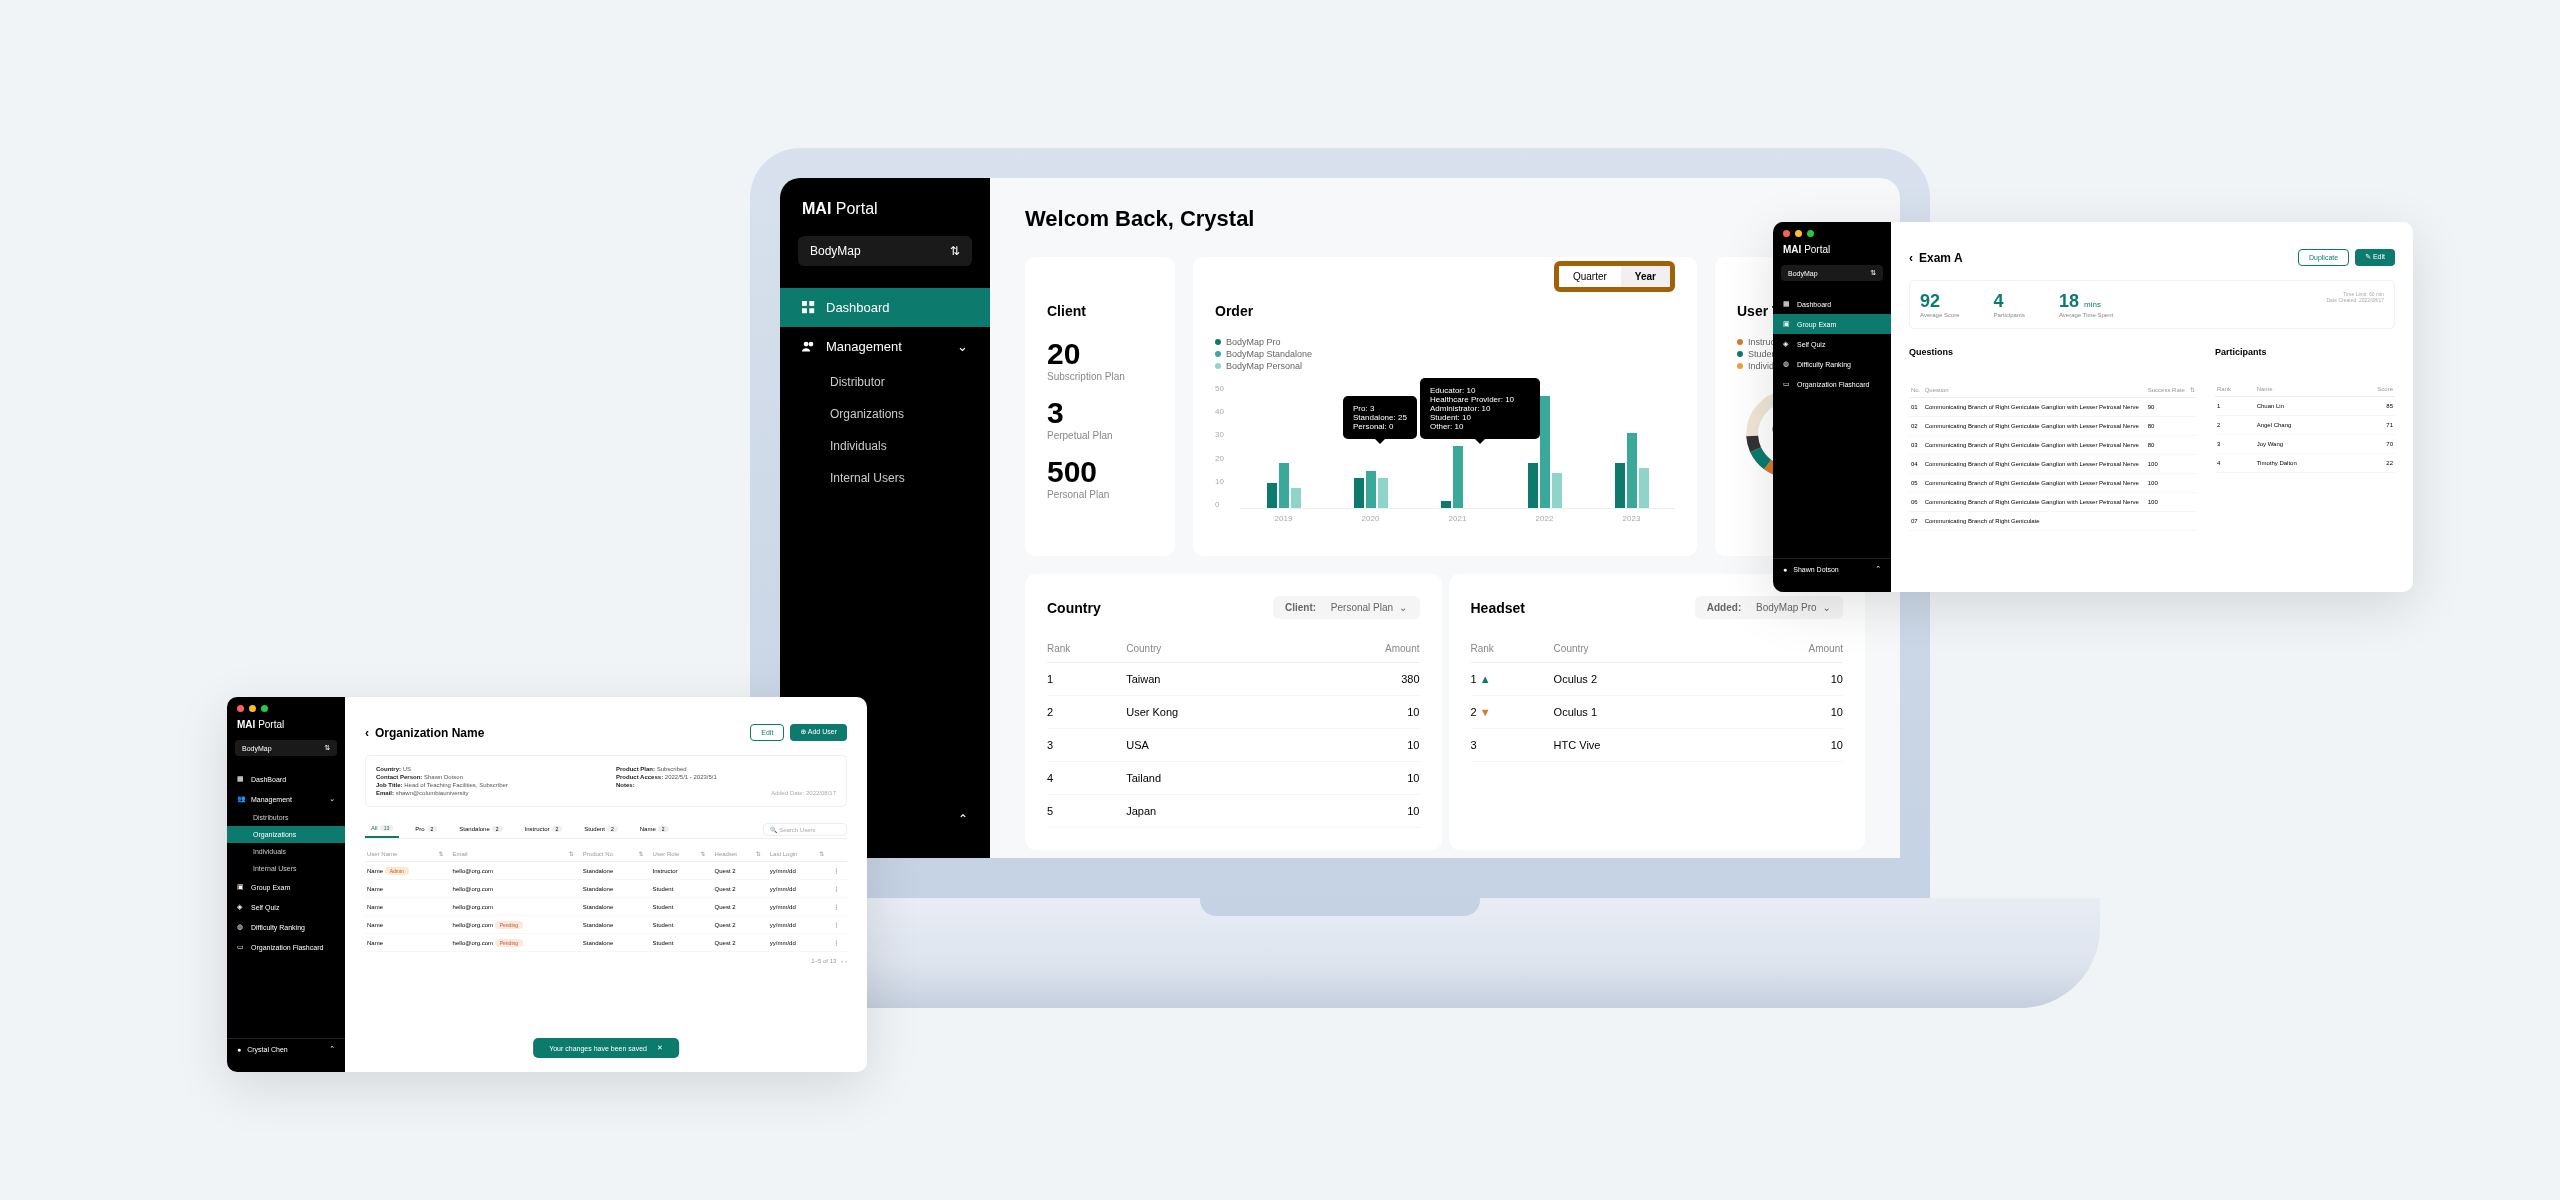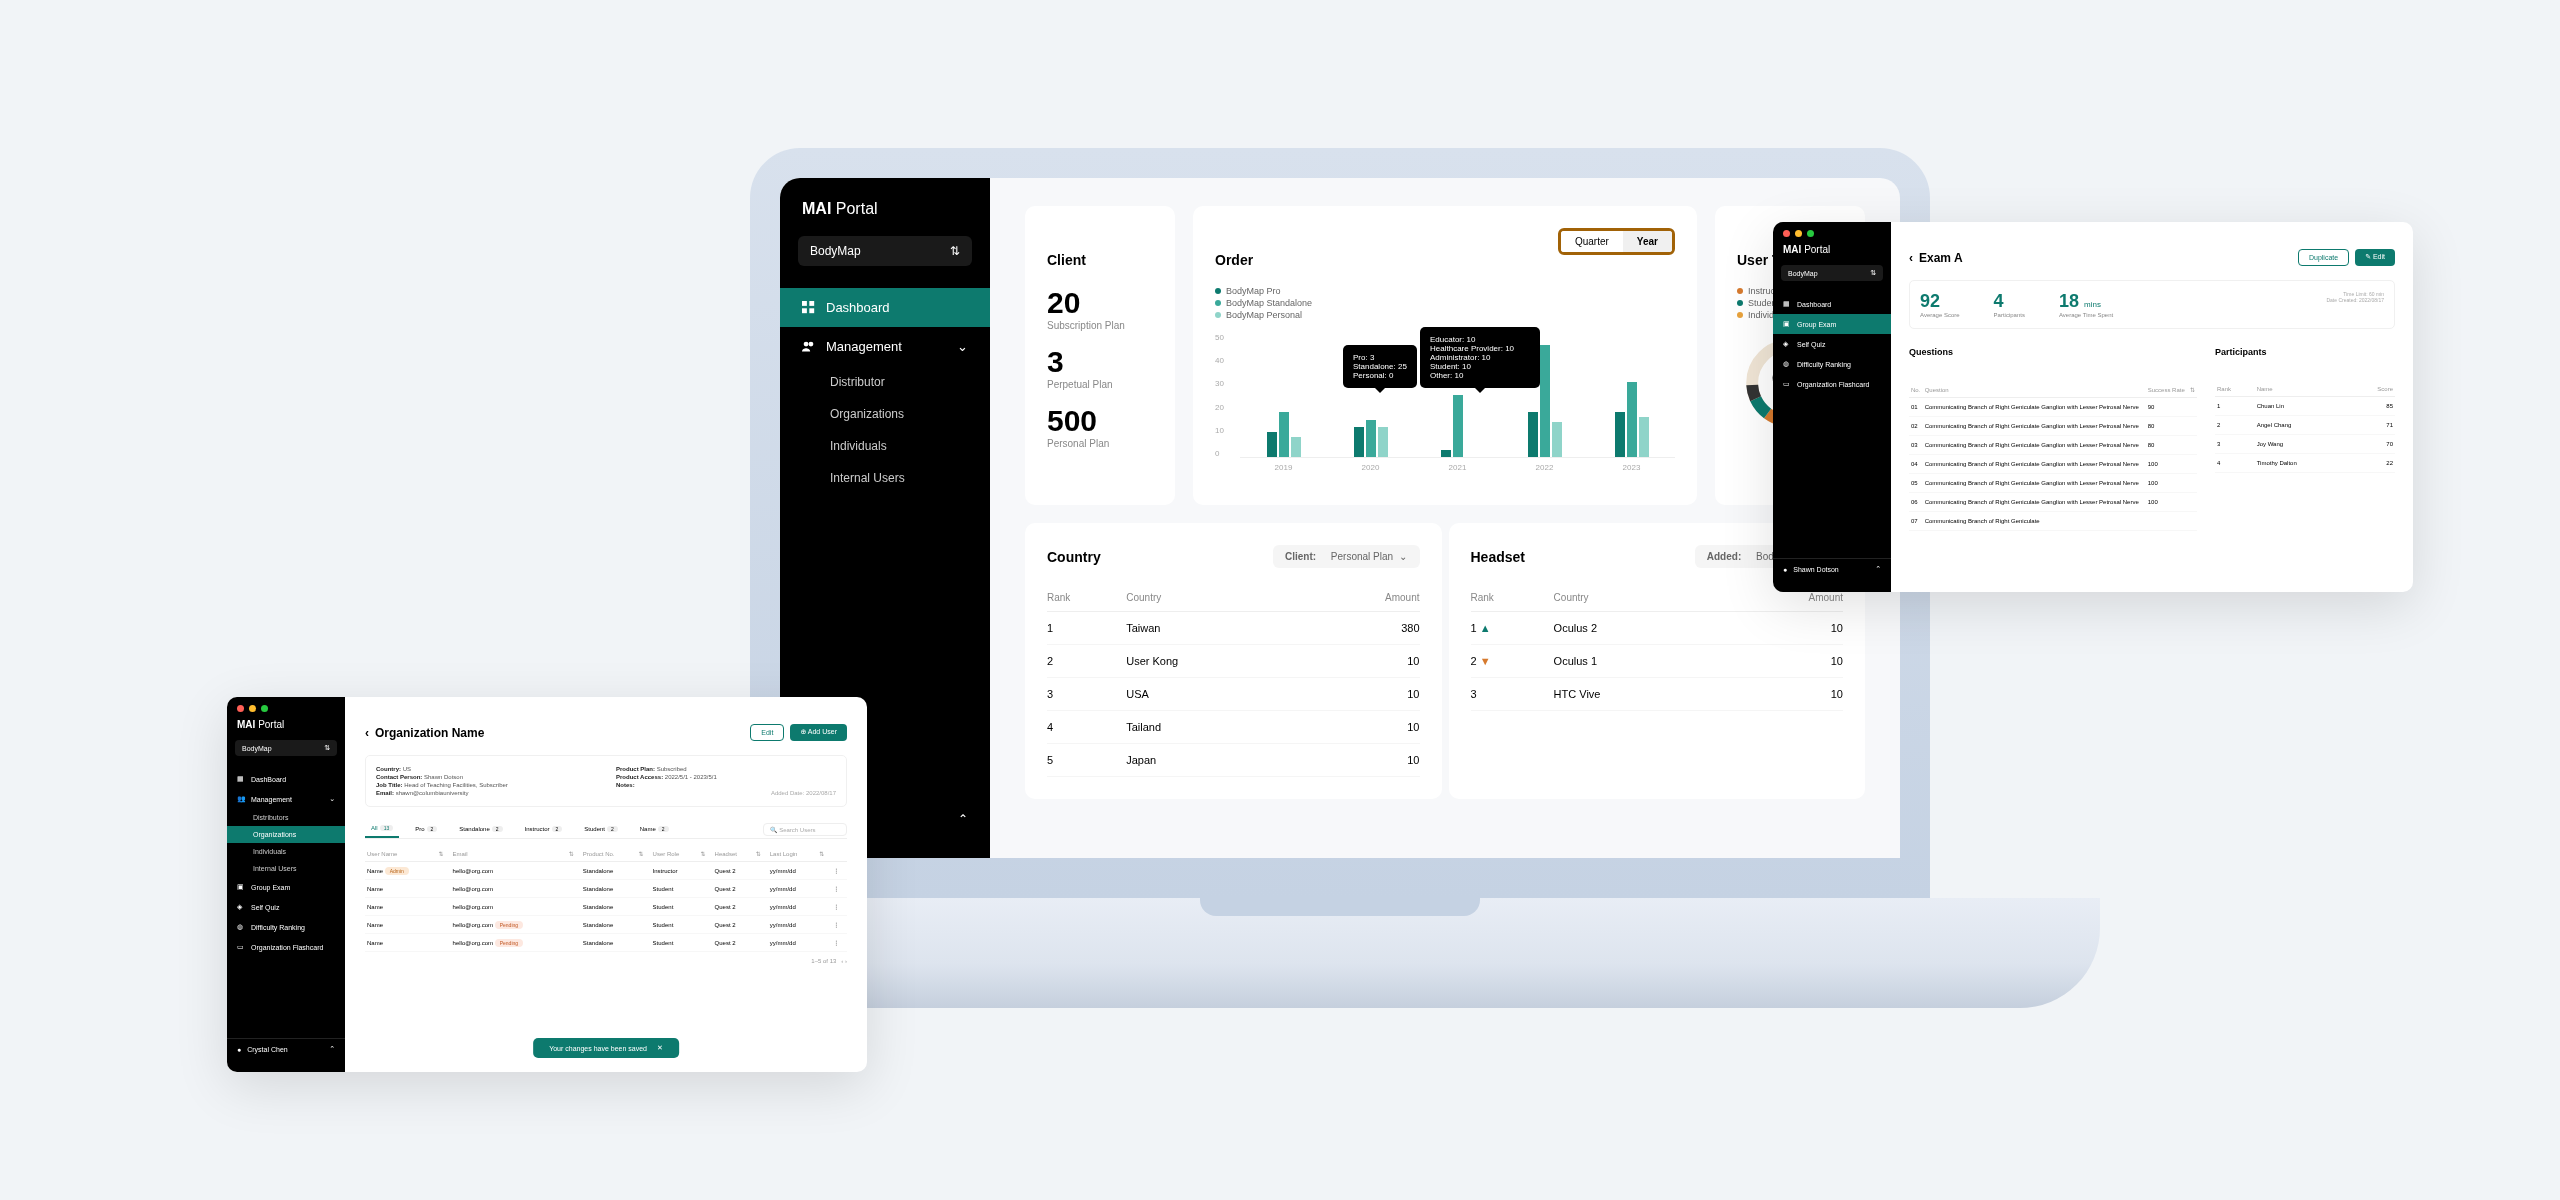--- a/index.html
+++ b/index.html
@@ -34,21 +34,21 @@
 
 .dashboard { flex: 1; padding: 28px 35px; overflow: hidden; }
 .greeting { font-size: 22px; font-weight: 600; margin-bottom: 25px; }
 .cards-row { display: flex; gap: 18px; margin-bottom: 18px; }
 .card { background: #fff; border-radius: 10px; padding: 22px; }
 .card-title { font-size: 14px; font-weight: 600; margin-bottom: 18px; margin-top: 24px; }
 .client-card { width: 150px; }
 .stat-num { font-size: 30px; font-weight: 700; color: #000; }
 .stat-label { font-size: 10px; color: #888; margin-bottom: 14px; }
 .order-card { flex: 1; position: relative; }
-.toggle-group { position: absolute; right: 22px; top: 22px; display: flex; border: 3px solid #a16207; border-radius: 6px; overflow: hidden; }
+.toggle-group { position: absolute; right: 22px; top: 4px; display: flex; border: 5px solid #a16207; border-radius: 6px; overflow: hidden; }
 .toggle-btn { padding: 5px 14px; font-size: 10px; cursor: pointer; background: #fff; }
 .toggle-btn.active { background: #f0f0f0; font-weight: 600; }
 .legend { margin-bottom: 13px; }
 .legend-item { font-size: 9px; color: #666; display: flex; align-items: center; gap: 5px; margin-bottom: 2px; }
 .legend-dot { width: 6px; height: 6px; border-radius: 50%; }
 .chart-area { position: relative; height: 150px; padding-left: 25px; }
 .y-axis { position: absolute; left: 0; top: 0; height: 125px; display: flex; flex-direction: column; justify-content: space-between; }
 .y-tick { font-size: 8px; color: #aaa; }
 .bars-container { display: flex; height: 125px; align-items: flex-end; justify-content: space-around; border-bottom: 1px solid #eee; }
 .bar-group { display: flex; gap: 2px; align-items: flex-end; position: relative; }
@@ -168,20 +168,21 @@
             <svg viewBox="0 0 16 16" fill="#fff">
               <circle cx="8" cy="8" r="8"></circle>
             </svg>
           </span>
         <span>... hen</span>
         <span style="margin-left:auto">⌃</span>
       </div>
     </div>
 
     <div class="dashboard">
+      <div class="greeting">Welcom Back, Crystal</div>
 
       <div class="cards-row">
 
         <div class="card client-card">
           <div class="card-title">Client</div>
           <div class="stat-num">20</div>
           <div class="stat-label">Subscription Plan</div>
           <div class="stat-num">3</div>
           <div class="stat-label">Perpetual Plan</div>
           <div class="stat-num">500</div>

